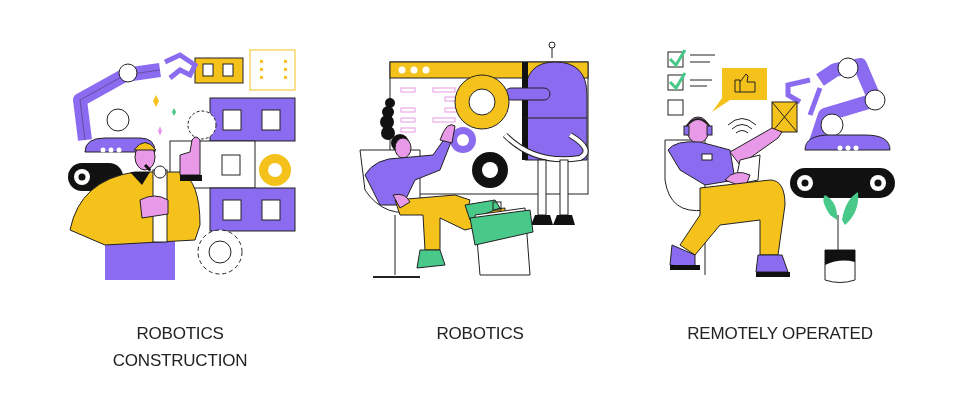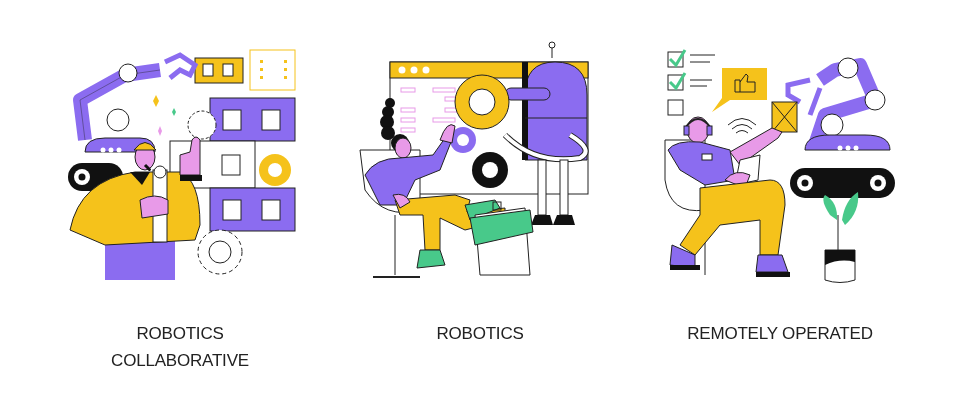--- a/index.html
+++ b/index.html
@@ -70,21 +70,21 @@
     <path d="M85 125 Q92 132 88 128" fill="none" stroke="#111" stroke-width="3"></path>
     <rect x="93" y="130" width="14" height="72" fill="#fff" stroke="#222"></rect>
     <circle cx="100" cy="132" r="6" fill="#fff" stroke="#222"></circle>
     <path d="M80 160 Q95 152 108 160 L108 174 L82 178 Z" fill="#e89ae8" stroke="#222"></path>
     <path d="M120 135 L140 135 L140 100 Q136 94 132 100 L130 112 L120 115 Z" fill="#e89ae8" stroke="#222"></path>
     <rect x="120" y="135" width="22" height="6" fill="#111"></rect>
   </svg>
 </div>
 <div class="caption" style="left:50px;">
   <span>ROBOTICS</span>
-  <span>COLLABORATIVE</span>
+  <span>CONSTRUCTION</span>
 </div>
 
 <div class="panel" style="left:355px;">
   <svg viewBox="0 0 250 250">
 
     <rect x="35" y="22" width="198" height="132" fill="#fff" stroke="#222"></rect>
     <rect x="35" y="22" width="198" height="16" fill="#f5c21b" stroke="#222"></rect>
     <circle cx="47" cy="30" r="3.5" fill="#fff"></circle>
       <circle cx="59" cy="30" r="3.5" fill="#fff"></circle>
       <circle cx="71" cy="30" r="3.5" fill="#fff"></circle>

